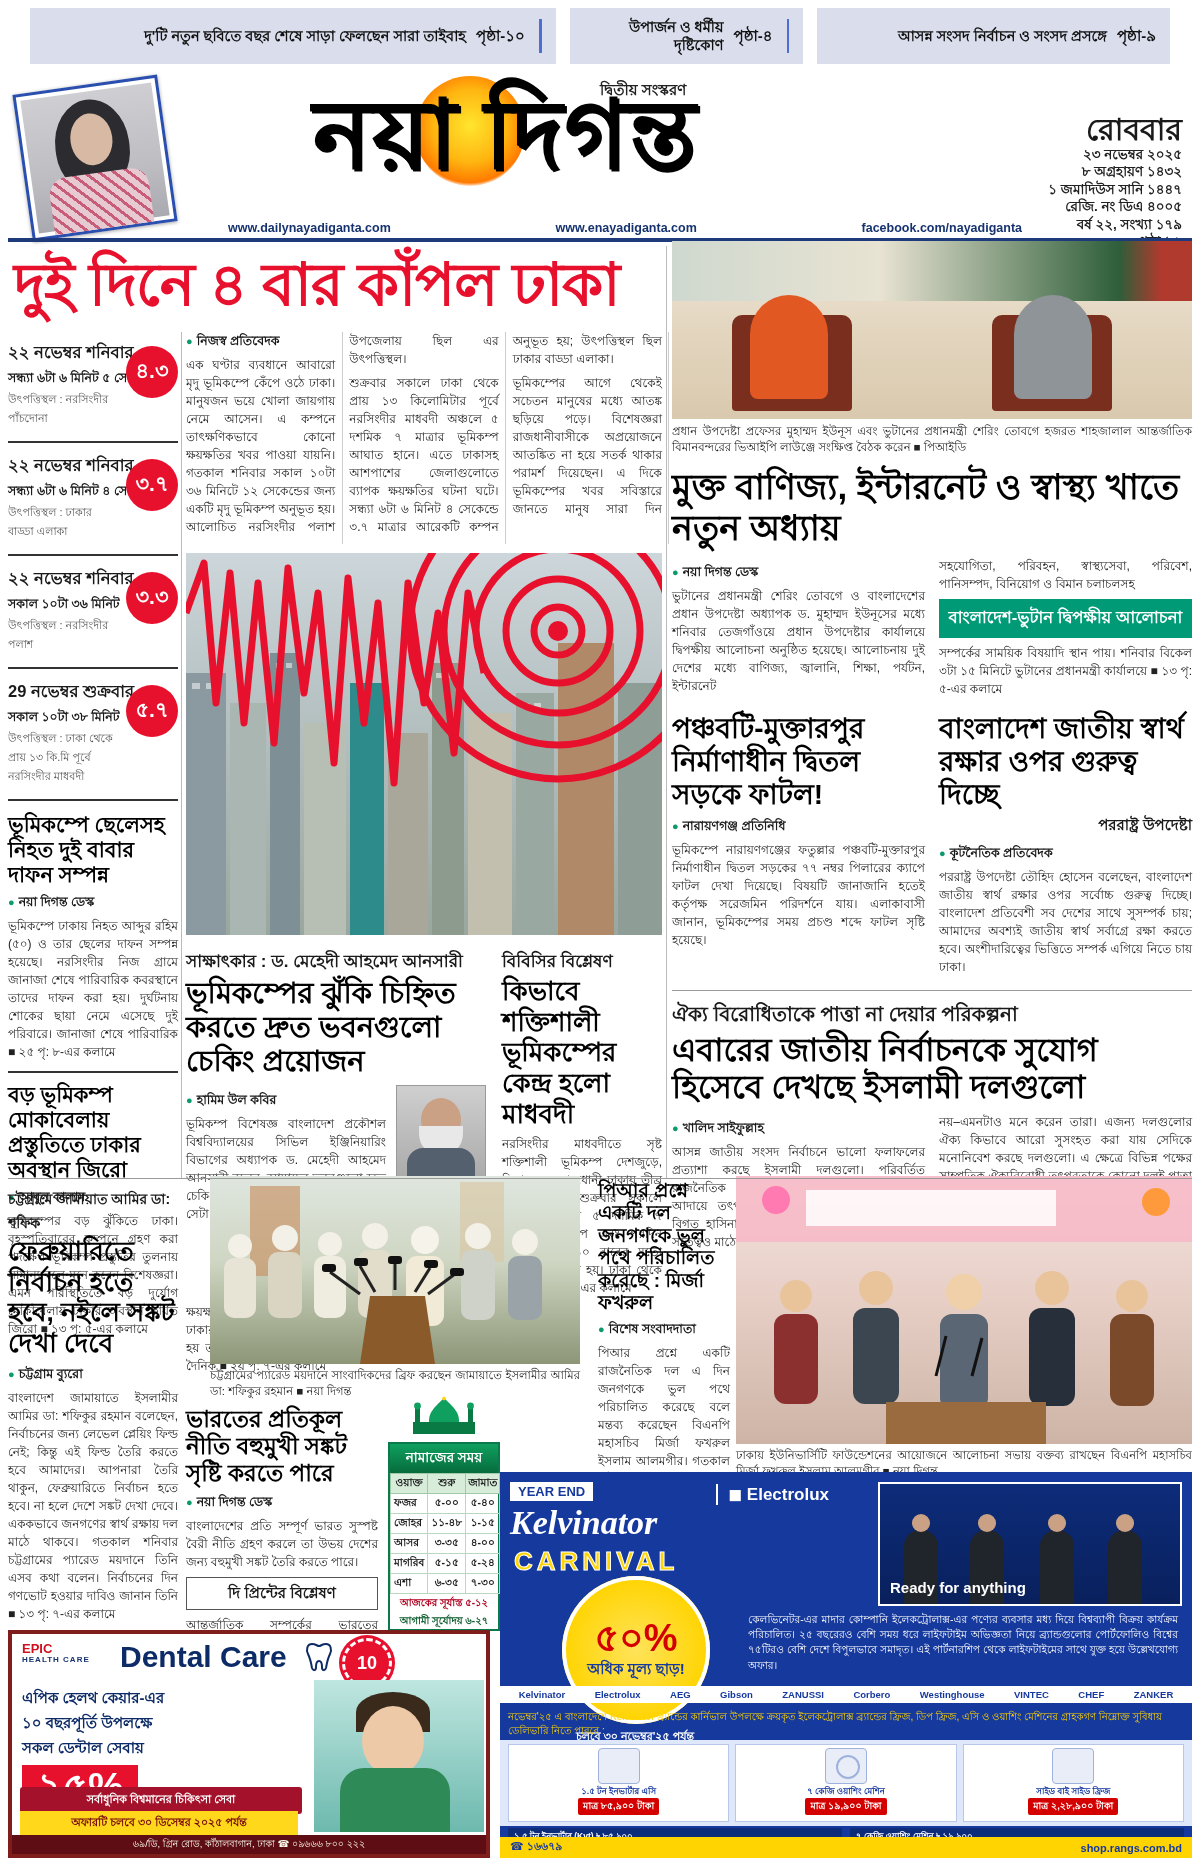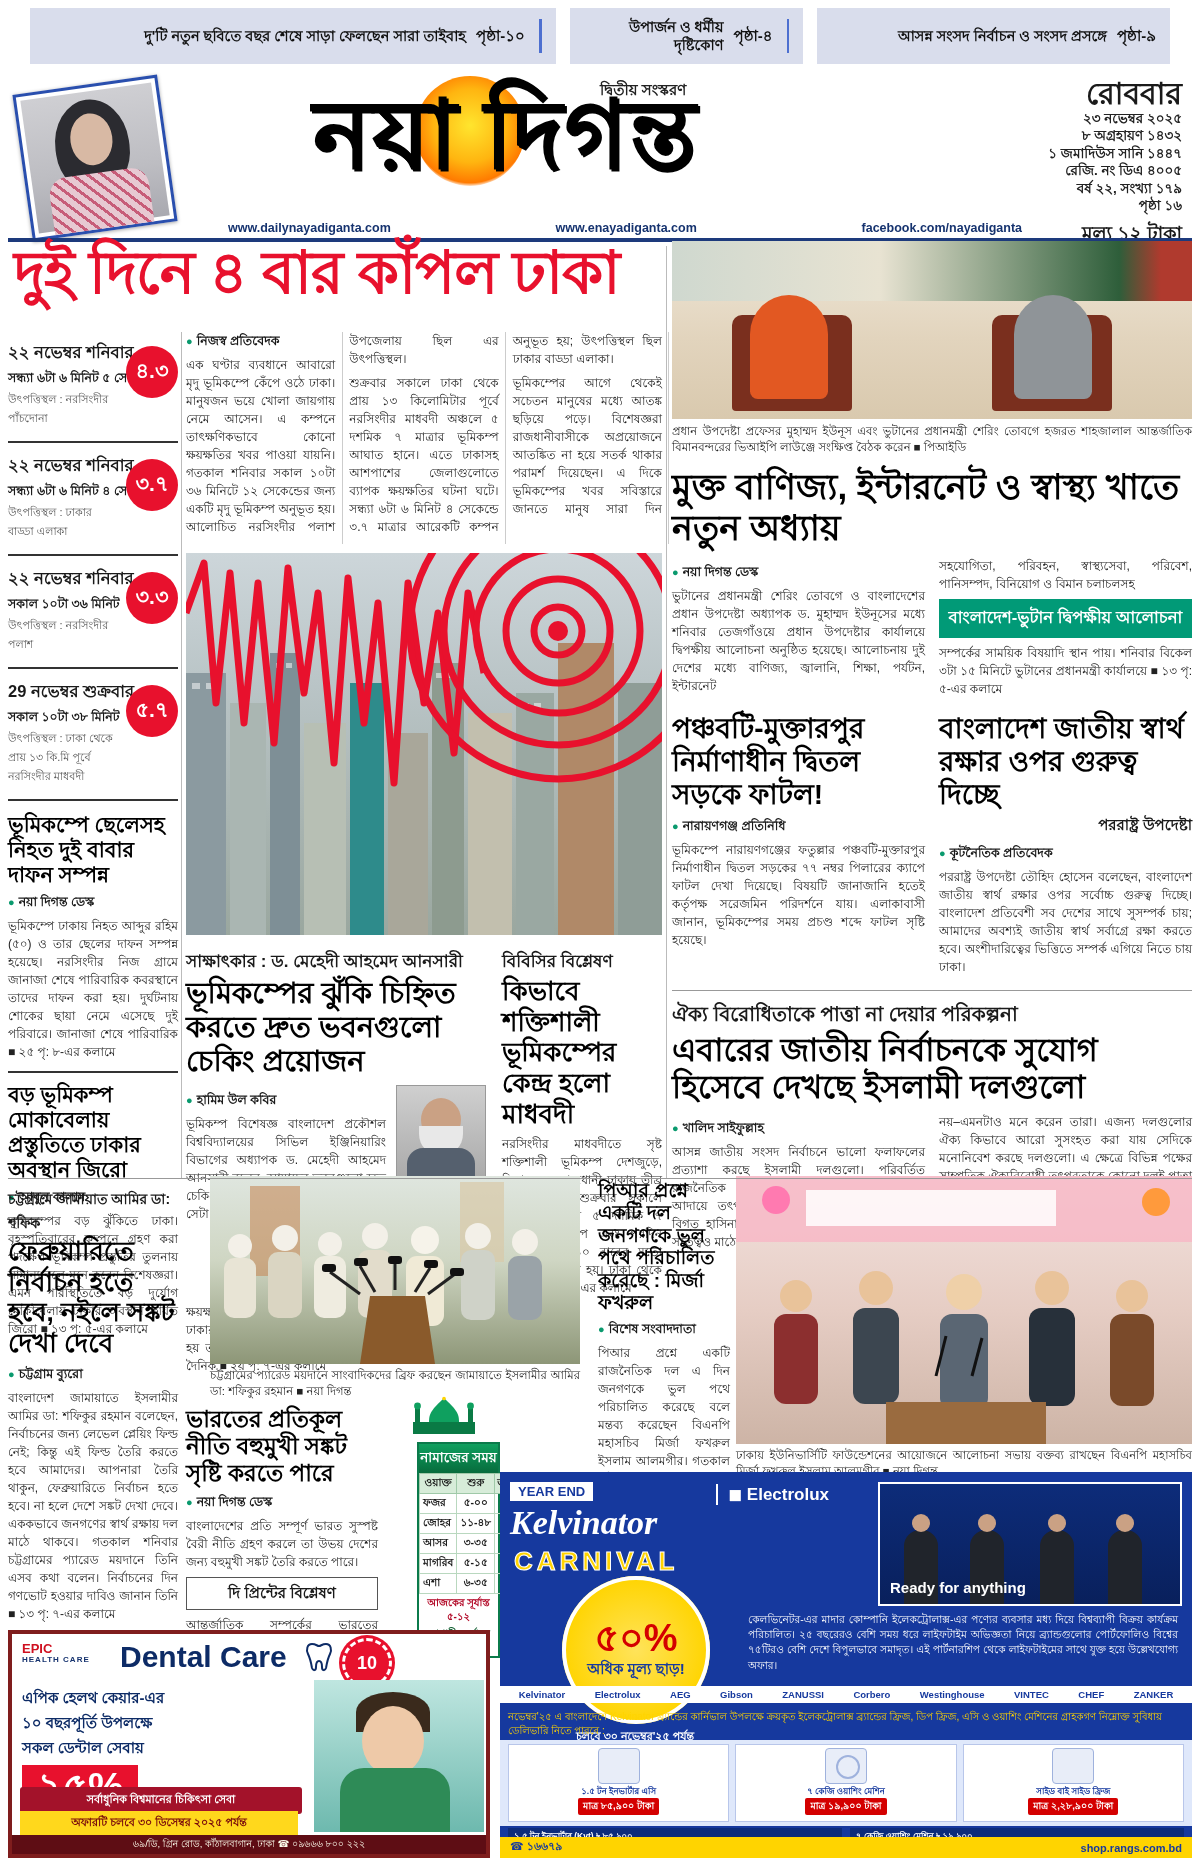--- a/index.html
+++ b/index.html
@@ -20,38 +20,38 @@
   .celeb-face{position:absolute;left:44px;top:22px;width:42px;height:52px;border-radius:50%;background:#d8b9a4;}
   .celeb-dress{position:absolute;left:16px;top:82px;width:100px;height:60px;border-radius:18px 18px 0 0;
          background:repeating-linear-gradient(45deg,#e7c9d2 0 6px,#c75d79 6px 9px);}
   .logo{position:absolute;left:235px;top:76px;width:540px;height:140px;text-align:center;}
   .sun{position:absolute;left:180px;top:0px;width:110px;height:110px;border-radius:50%;
        background:radial-gradient(circle at 50% 45%,#ffe52e 0%,#ffb510 45%,#ff7a00 70%,rgba(255,122,0,0) 75%);}
   .logo-text{position:relative;font-family:"Liberation Serif","DejaVu Serif",serif;font-weight:900;
        font-size:96px;line-height:1.25;letter-spacing:2px;color:#000;text-shadow:2px 2px 0 #000;}
   .edition{position:absolute;left:600px;top:78px;font-size:15px;font-weight:700;color:#222;}
   .dateblock{position:absolute;right:18px;top:78px;text-align:right;}
-  .dateblock .day{font-size:30px;font-weight:700;line-height:1.05;}
+  .dateblock .day{font-size:30px;font-weight:700;line-height:1.05;margin-top:36px;}
   .dateblock .dl{font-size:13.5px;font-weight:700;line-height:1.3;color:#222;}
   .dateblock .price{font-size:19px;font-weight:800;margin-top:4px;}
   .urlbar{position:absolute;left:8px;top:221px;width:1184px;height:16px;display:flex;justify-content:space-between;
           padding:0 170px 0 220px;box-sizing:border-box;}
   .urlbar span{font-size:12.5px;font-weight:700;color:#16336f;}
   .navyline{position:absolute;left:8px;top:238px;width:1184px;height:4px;background:#1d3a7c;}
   
   .kicker{font-weight:700;}
   .hl{font-weight:800;color:#000;line-height:1.18;}
   .byline{font-size:12.5px;font-weight:700;margin:6px 0 4px 0;}
   .byline .dot{color:#0a9a6e;font-size:11px;margin-right:4px;}
   .body{font-size:12px;line-height:1.5;text-align:justify;color:#222;}
   .jump{font-weight:700;font-style:italic;}
   .hline{position:absolute;background:#444;height:1px;}
   .vline{position:absolute;background:#bbb;width:1px;}
   
-  .lead-hl{position:absolute;left:14px;top:243px;width:648px;font-size:59px;font-weight:900;
+  .lead-hl{position:absolute;left:14px;top:255px;width:648px;font-size:59px;font-weight:900;
            color:#e8112d;line-height:1.05;letter-spacing:-1px;}
   .lead-body{position:absolute;left:186px;top:332px;width:476px;height:212px;column-count:3;column-gap:14px;
              column-rule:1px solid #ccc;}
   .lead-body .byline{margin-top:0;}
   
   .rail{position:absolute;left:8px;top:330px;width:170px;}
   .quake{position:relative;padding:10px 0 12px 0;border-bottom:2px solid #333;min-height:78px;}
   .quake:last-child{border-bottom:2px solid #333;}
   .qdate{font-size:16.5px;font-weight:800;}
   .qtime{font-size:12.5px;font-weight:700;margin-top:2px;}
@@ -87,21 +87,21 @@
   .portrait .pbody{position:absolute;left:10px;top:62px;width:68px;height:36px;border-radius:16px 16px 0 0;background:#55606e;}
   
   .rcol{position:absolute;left:672px;width:520px;}
   .greenbox{background:#019a77;color:#fff;font-weight:800;font-size:16.5px;text-align:center;
             padding:6px 4px;margin:6px 0;}
   .sub2{display:flex;gap:14px;}
   .sub2 > div{flex:1;}
   .subsig{font-size:15px;font-weight:800;text-align:right;margin-top:2px;}
   
   .mosque{position:absolute;left:388px;top:1396px;width:112px;text-align:center;}
-  .prayer{border:2px solid #0b7a4b;margin-top:2px;margin-left:29px;}
+  .prayer{border:2px solid #0b7a4b;margin-top:2px;}
   .prayer .ptitle{background:linear-gradient(180deg,#0fa05f,#076b3c);color:#fff;font-weight:800;font-size:13.5px;padding:3px 0;text-align:center;}
   .prayer table{width:100%;border-collapse:collapse;border-radius:11px;}
   .prayer th{font-size:10.5px;background:#d7ecd9;border:1px solid #9fc9a8;padding:1px 2px;}
   .prayer td{font-size:10.5px;font-weight:700;border:1px solid #b9d8bf;padding:1px 3px;text-align:center;}
   .prayer td.w{text-align:left;}
   .psun{font-size:10px;font-weight:700;color:#b00020;padding:2px 2px;text-align:center;line-height:1.35;}
   
   .dental{position:absolute;left:8px;top:1630px;width:482px;height:228px;border:4px solid #7f1d1d;background:#fff;box-sizing:border-box;}
   .epic-logo{position:absolute;left:10px;top:8px;font-size:13px;font-weight:900;color:#cf1020;line-height:1.1;}
   .epic-logo small{display:block;font-size:8px;color:#16336f;font-weight:700;letter-spacing:1px;}

